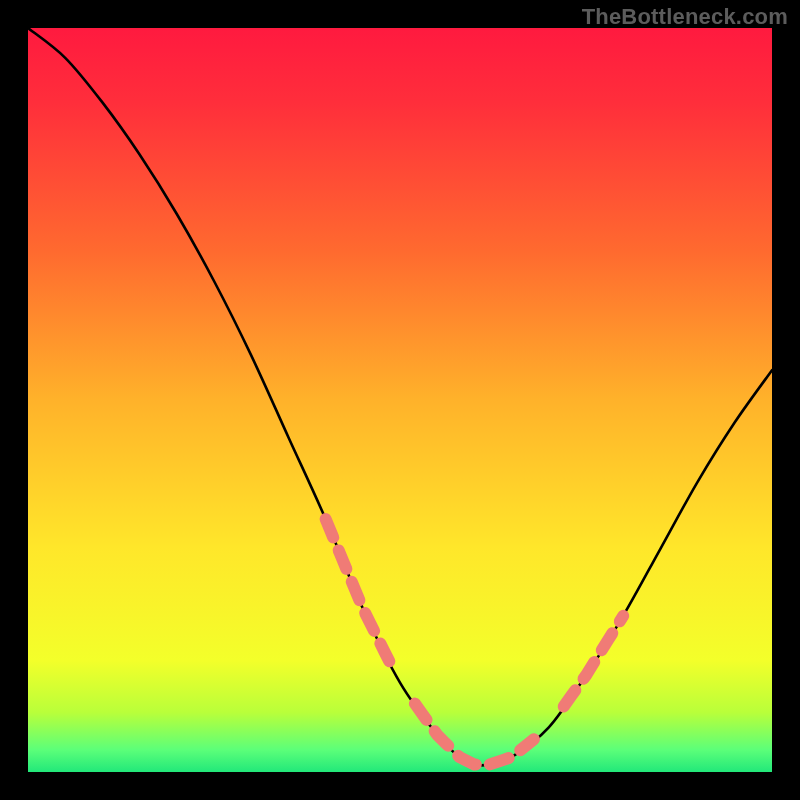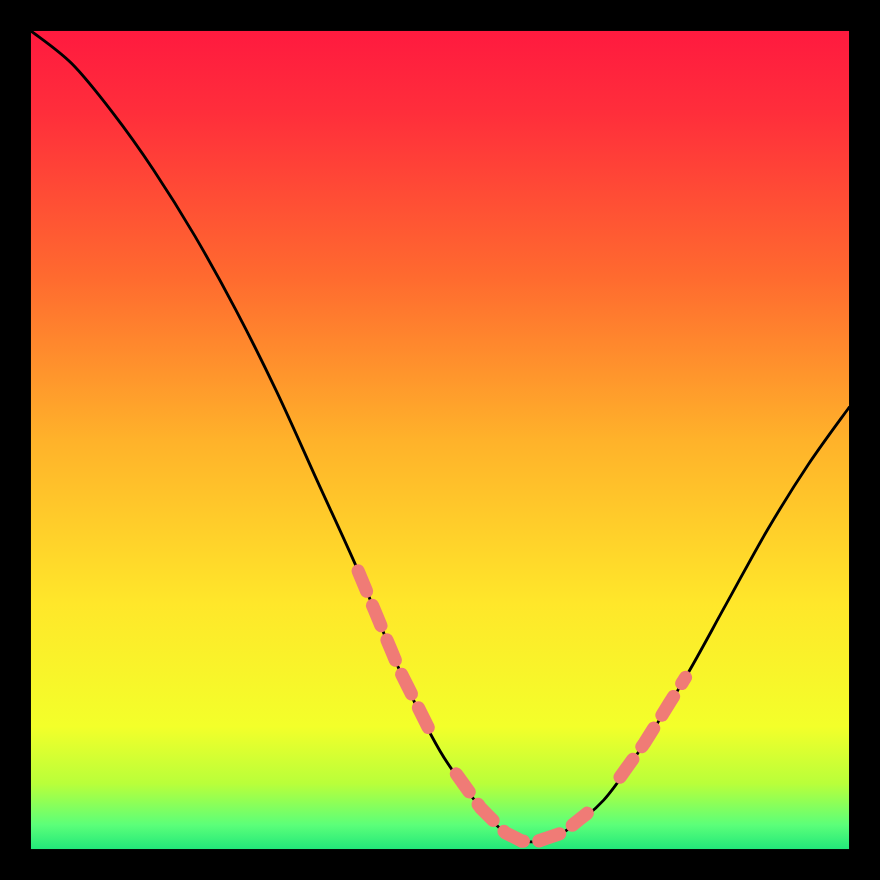--- a/index.html
+++ b/index.html
@@ -65,13 +65,14 @@
       <path id="curve-path" fill="none" stroke="#000000" stroke-width="2.6" stroke-linecap="round" stroke-linejoin="round" d="M 0,0 C 6.2,5.0 24.8,17.4 37.2,29.8 C 49.6,42.2 62.0,58.3 74.4,74.4 C 86.8,90.5 99.2,107.9 111.6,126.5 C 124.0,145.1 136.4,164.9 148.8,186.0 C 161.2,207.1 173.6,229.4 186.0,253.0 C 198.4,276.5 210.8,301.3 223.2,327.4 C 235.6,353.4 248.0,381.9 260.4,409.2 C 272.8,436.5 285.2,462.5 297.6,491.0 C 310.0,519.6 322.4,553.0 334.8,580.3 C 347.2,607.6 359.6,633.6 372.0,654.7 C 384.4,675.8 399.3,694.4 409.2,706.8 C 419.1,719.2 425.3,724.2 431.5,729.1 C 437.7,734.1 441.4,735.3 446.4,736.6 C 451.4,737.8 455.1,737.8 461.3,736.6 C 467.5,735.3 473.7,735.3 483.6,729.1 C 493.5,722.9 508.4,713.0 520.8,699.4 C 533.2,685.7 545.6,665.9 558.0,647.3 C 570.4,628.7 582.8,608.8 595.2,587.8 C 607.6,566.7 620.0,543.1 632.4,520.8 C 644.8,498.5 657.2,474.9 669.6,453.8 C 682.0,432.8 694.4,412.9 706.8,394.3 C 719.2,375.7 737.8,350.9 744.0,342.2"></path>
 
       <path id="marker-seg-0" fill="none" stroke="#f07b76" stroke-width="12" stroke-linecap="round" stroke-dasharray="20 14" d="M 297.6,491.0 L 305.0,508.9 L 312.5,526.8 L 319.9,544.6 L 327.4,562.5 L 334.8,580.3 L 342.2,595.2 L 349.7,610.1 L 357.1,625.0 L 364.6,639.8"></path>
 
       <path id="marker-seg-1" fill="none" stroke="#f07b76" stroke-width="12" stroke-linecap="round" stroke-dasharray="20 14" d="M 386.9,675.6 L 394.3,686.0 L 401.8,696.4 L 409.2,706.8 L 416.6,714.2 L 424.1,721.7 L 431.5,729.1 L 439.0,732.8 L 446.4,736.6 L 453.8,736.6 L 461.3,736.6 L 468.7,734.1 L 476.2,731.6 L 483.6,729.1 L 491.0,723.2 L 498.5,717.2 L 505.9,711.3"></path>
 
       <path id="marker-seg-2" fill="none" stroke="#f07b76" stroke-width="12" stroke-linecap="round" stroke-dasharray="20 14" d="M 535.7,678.5 L 543.1,668.1 L 550.6,657.7 L 558.0,647.3 L 565.4,635.4 L 572.9,623.5 L 580.3,611.6 L 587.8,599.7 L 595.2,587.8"></path>
     </svg>
   </div>
 
+  <div class="watermark">TheBottleneck.com</div>
 </div>
 
 </body></html>

